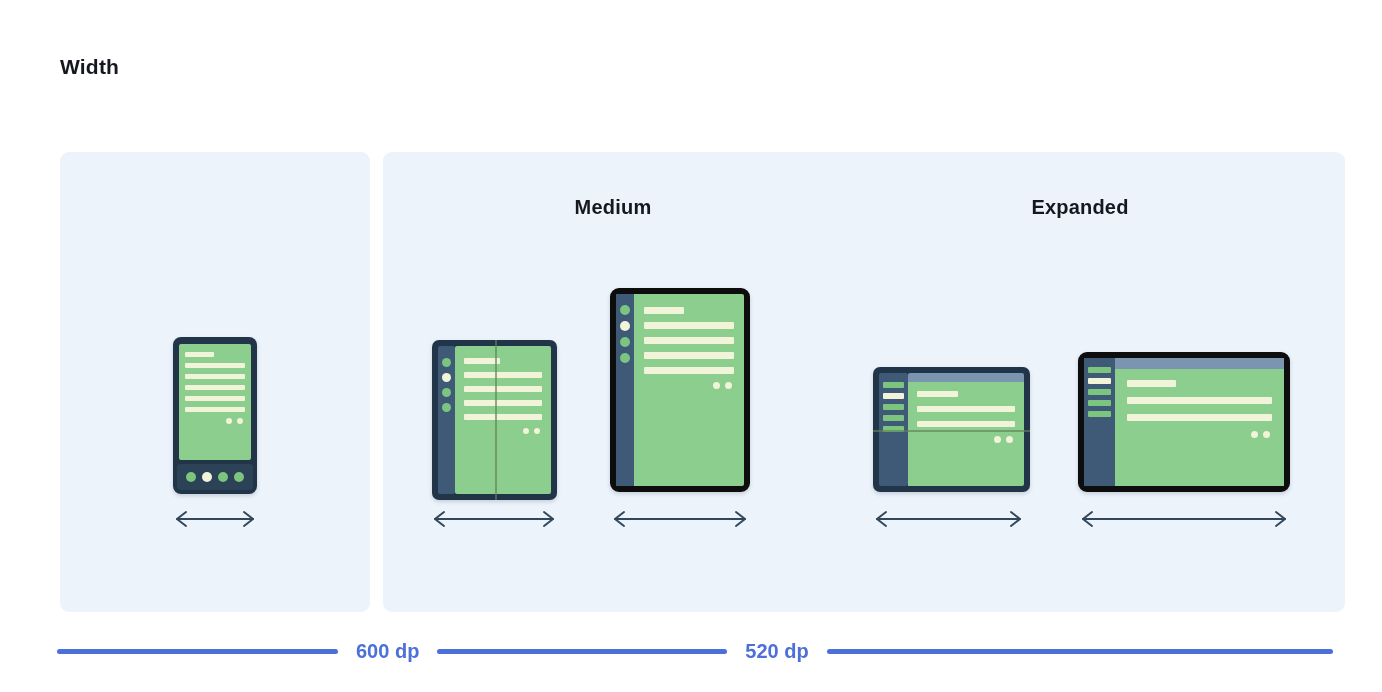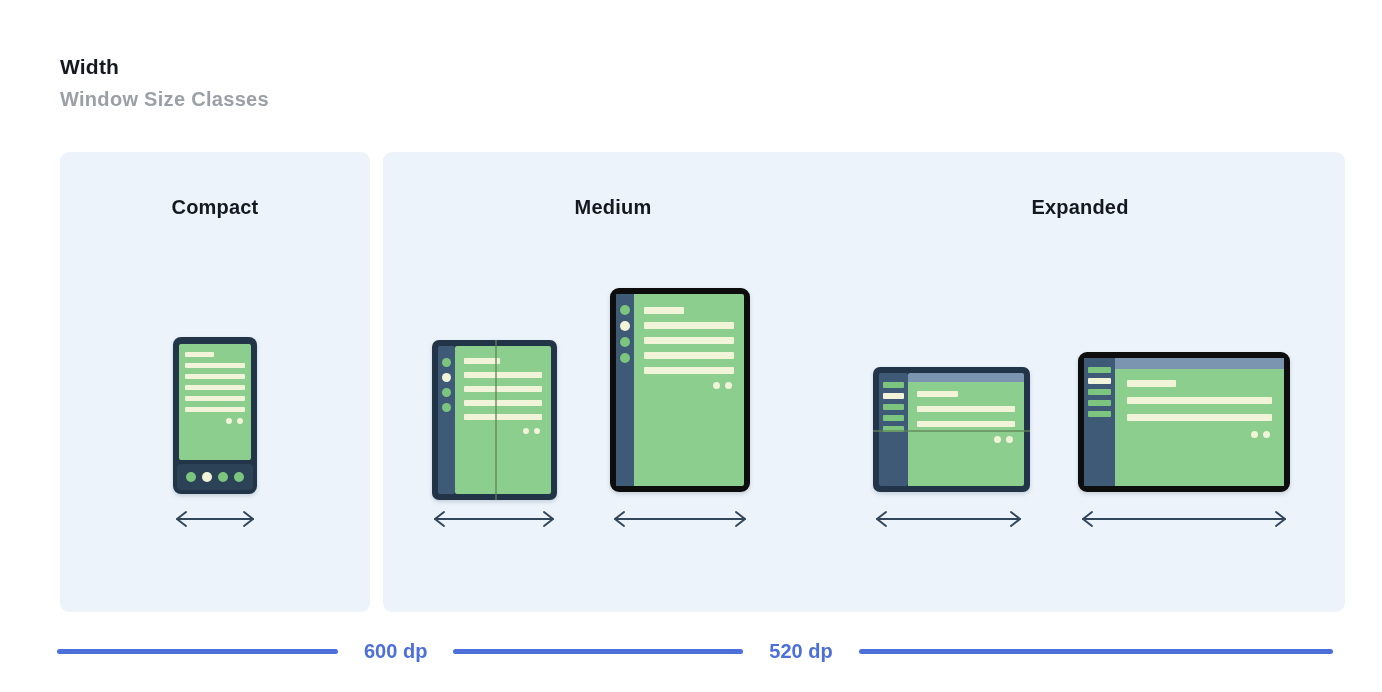--- a/index.html
+++ b/index.html
@@ -95,37 +95,35 @@
   .tl-line.short{width:34%;}
   .dots.big .dot{width:7px;height:7px;}
 
   
   .arrow{position:absolute;top:356px;}
   .arrow svg{display:block;}
   .arrow path, .arrow line{stroke:var(--arrow);stroke-width:2;fill:none;stroke-linecap:round;stroke-linejoin:round;}
 
   
   .ruler{position:absolute;left:57px;top:637px;width:1276px;height:28px;
-    display:flex;align-items:center;gap:26px;}
+    display:flex;align-items:center;gap:18px;}
   .ruler-line{height:5px;border-radius:2.5px;background:var(--accent_blue);}
   .seg1{width:281px;} .seg2{width:290px;} .seg3{flex:1;}
   .ruler-label{font-size:20px;font-weight:bold;color:var(--accent_blue);white-space:nowrap;}
 </style>
 </head>
 <body>
 
 <div class="canvas">
 
   <div class="header">
     <div class="title">Width</div>
-    <div class="subtitle">Window Size Classes</div>
   </div>
 
   <section class="panel panel-compact">
-    <h2 class="panel-title">Compact</h2>
 
     <div class="device phone">
       <div class="screen">
         <div class="ph-line short"></div>
         <div class="ph-line"></div>
         <div class="ph-line"></div>
         <div class="ph-line"></div>
         <div class="ph-line"></div>
         <div class="ph-line"></div>
         <div class="dots">

